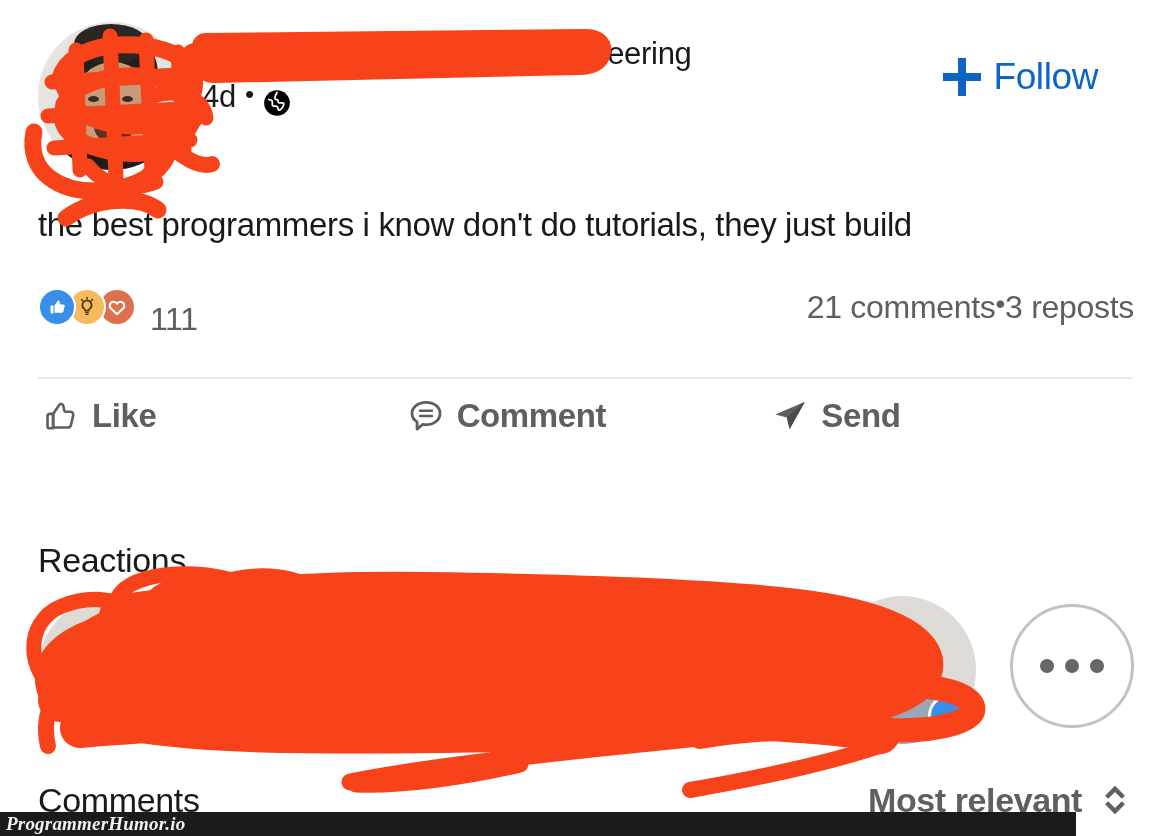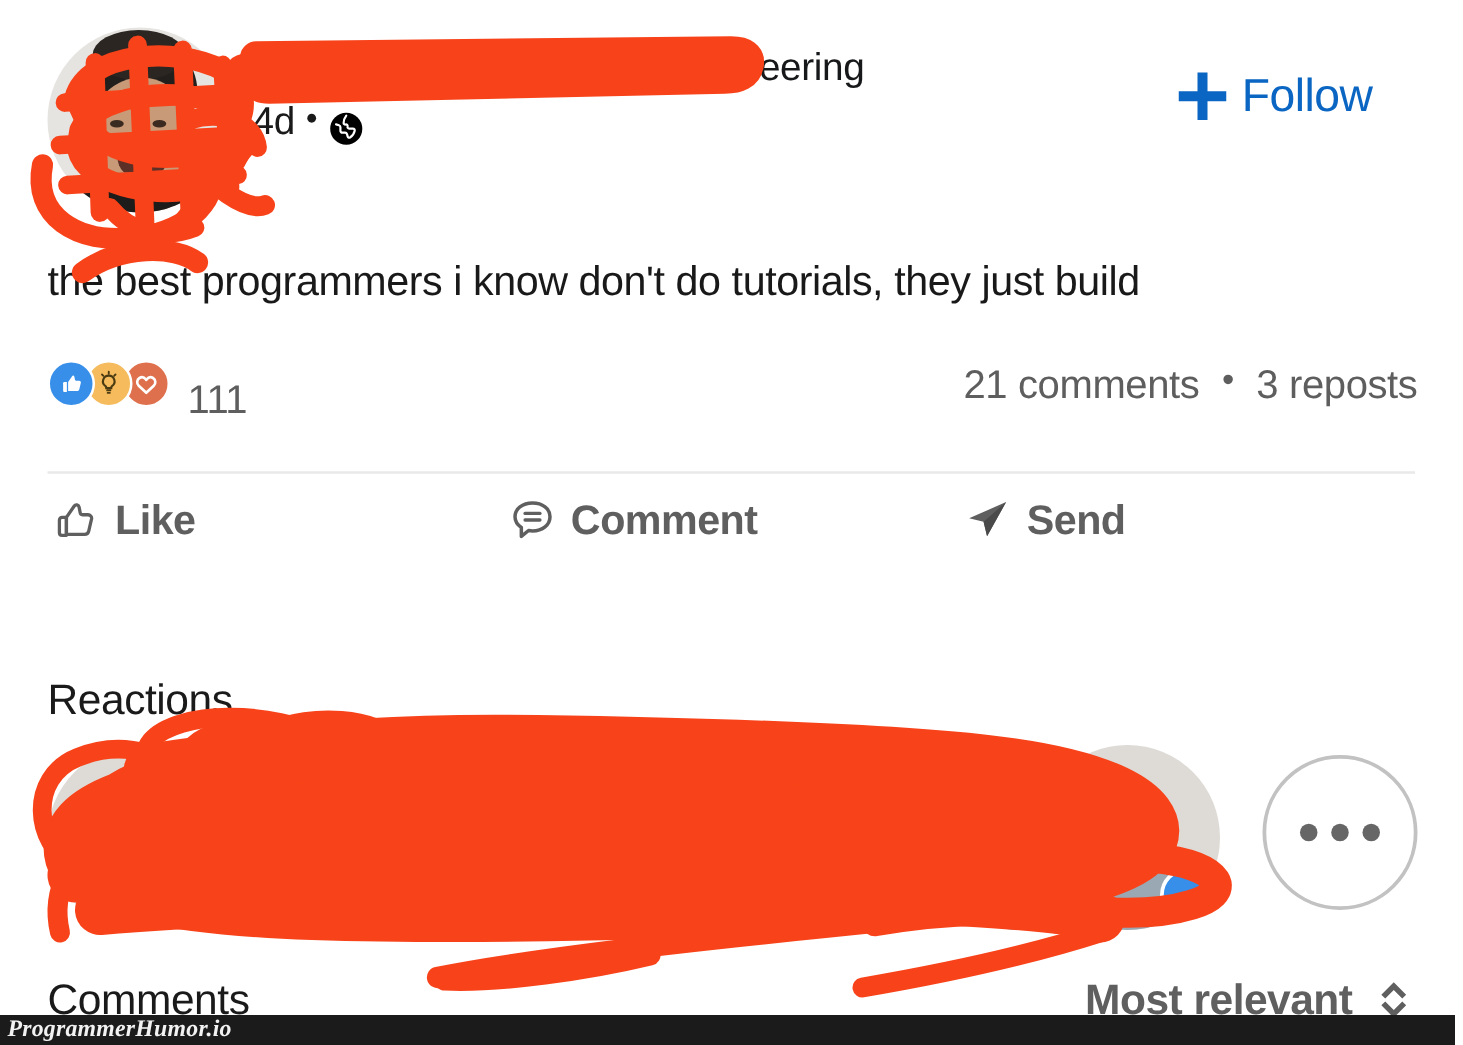--- a/index.html
+++ b/index.html
@@ -251,21 +251,20 @@
     color: #5e5e5e;
     line-height: 38px;
     letter-spacing: -0.3px;
   }
   .right-counts {
     position: absolute;
     right: 0;
     top: 0;
     display: flex;
     align-items: flex-start;
-    gap: 18px;
     font-size: 32px;
     color: #5e5e5e;
     line-height: 38px;
     letter-spacing: -0.3px;
     white-space: nowrap;
   }
   .rc-sep {
     font-size: 28px;
     color: #5e5e5e;
     position: relative;
@@ -442,21 +441,21 @@
     height: 836px;
     pointer-events: none;
     z-index: 50;
   }
 
   
   .watermark-bar {
     position: absolute;
     left: 0;
     bottom: 0;
-    width: 1164px;
+    width: 1076px;
     height: 24px;
     background: #1b1b1b;
     z-index: 60;
   }
   .watermark-text {
     position: absolute;
     left: 6px;
     top: 1px;
     font-family: "Liberation Serif", serif;
     font-style: italic;

